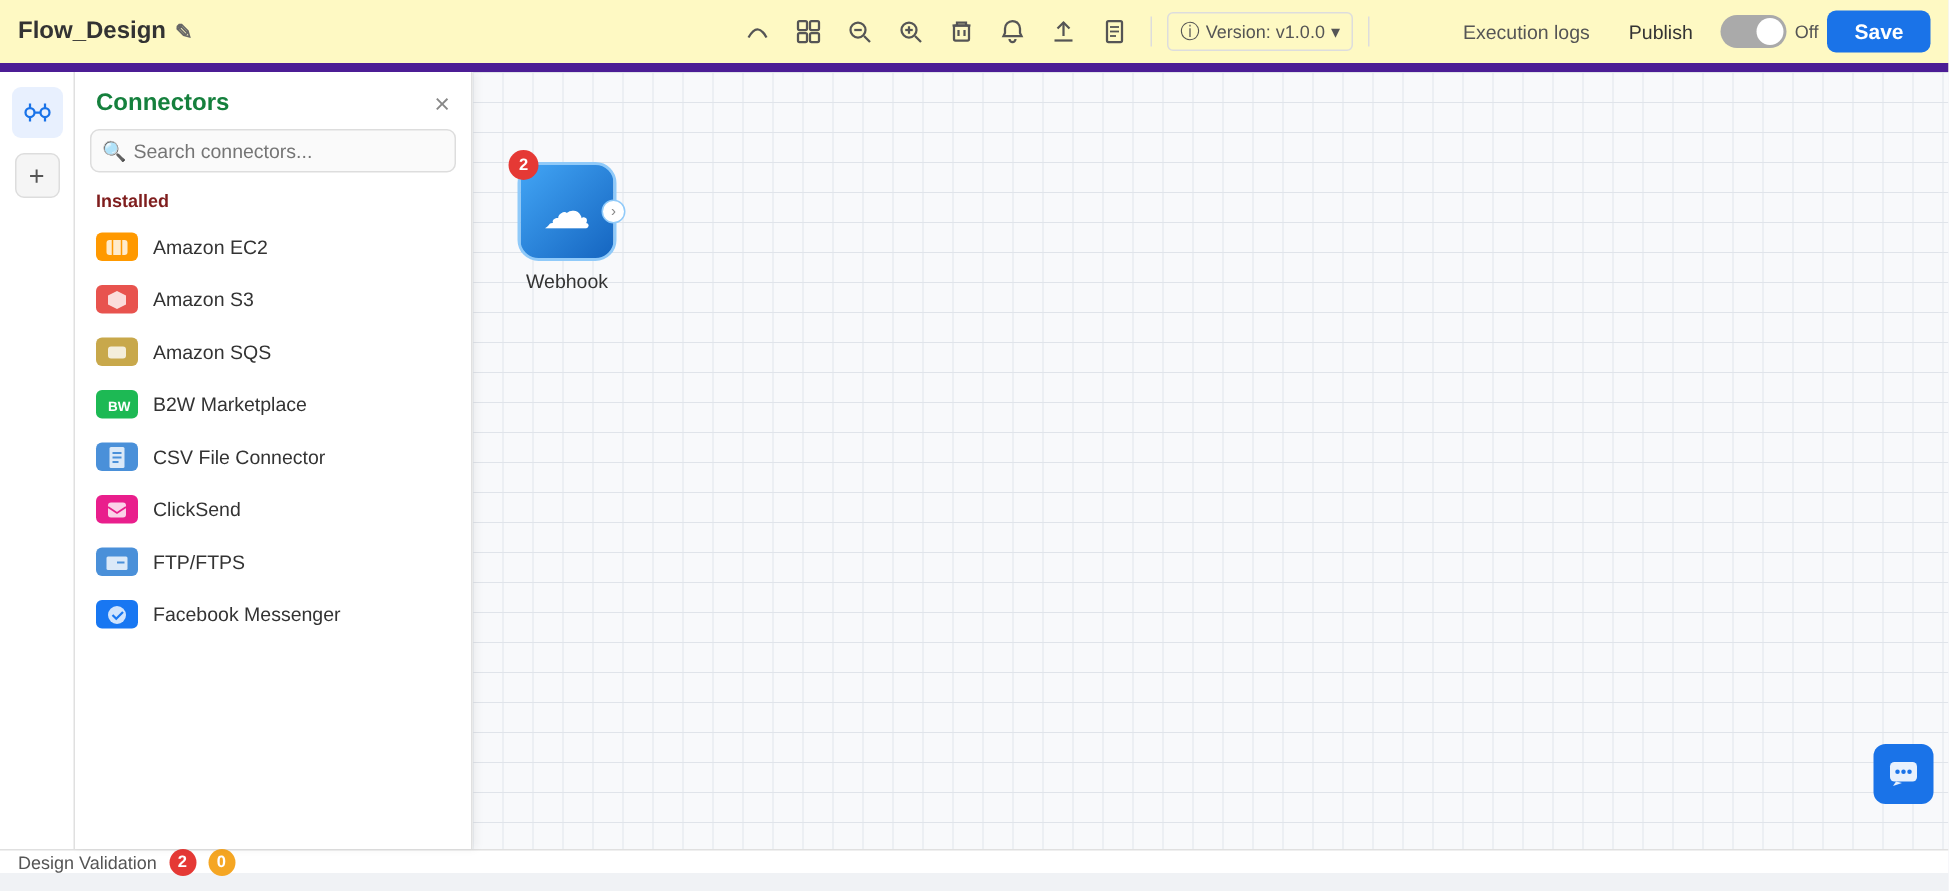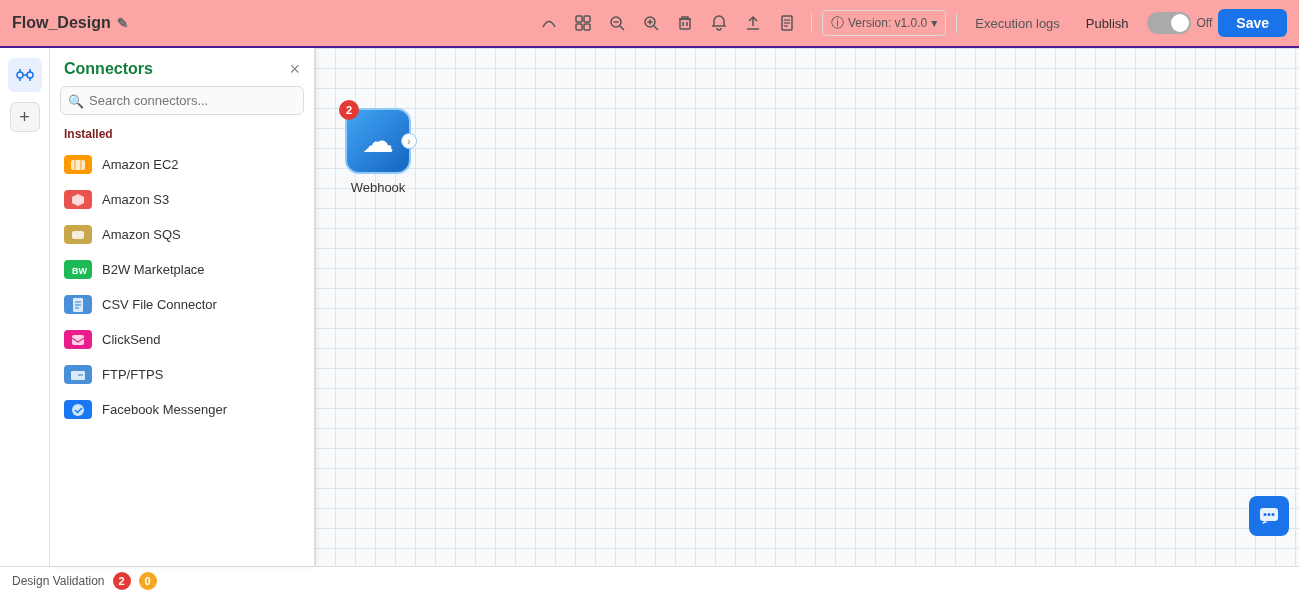--- a/index.html
+++ b/index.html
@@ -1,31 +1,31 @@
 <!DOCTYPE html>
 <html><head>
   <meta charset="utf-8">
   <style>
     * { box-sizing: border-box; margin: 0; padding: 0; }
     body { font-family: -apple-system, BlinkMacSystemFont, 'Segoe UI', sans-serif; background: #f0f2f5; overflow: hidden; width: 1299px; height: 594px; }
 
     
     .topbar {
       display: flex; align-items: center; height: 48px;
-      background: #fca5a5; border-bottom: 2px solid #4c1d95;
+      background: #fef9c3; border-bottom: 6px solid #4c1d95;
       padding: 0 12px; gap: 8px; position: relative; z-index: 10;
     }
     .topbar-title { font-size: 16px; font-weight: 600; color: #333; display: flex; align-items: center; gap: 6px; }
     .edit-icon { color: #666; cursor: pointer; font-size: 14px; }
     .topbar-spacer { flex: 1; }
     .topbar-tools { display: flex; align-items: center; gap: 6px; }
     .tool-icon { width: 28px; height: 28px; display: flex; align-items: center; justify-content: center; cursor: pointer; color: #555; border-radius: 4px; font-size: 16px; }
     .tool-divider { width: 1px; height: 20px; background: #ddd; margin: 0 4px; }
     .version-badge { display: flex; align-items: center; gap: 4px; font-size: 12px; color: #555; cursor: pointer; border: 1px solid #ddd; border-radius: 4px; padding: 3px 8px; }
-    .execution-logs-btn { font-size: 13px; color: #555; cursor: pointer; padding: 4px 8px; border-radius: 4px; }
+    .execution-logs-btn { font-size: 13px; color: #555; cursor: pointer; padding: 4px 8px; border-radius: 4px; margin-left: 44px; }
     .publish-btn { font-size: 13px; color: #333; cursor: pointer; padding: 4px 12px; border-radius: 4px; font-weight: 500; }
     .toggle-wrap { display: flex; align-items: center; gap: 6px; }
     .toggle { width: 44px; height: 22px; background: #aaa; border-radius: 11px; position: relative; cursor: pointer; }
     .toggle-knob { width: 18px; height: 18px; background: #fff; border-radius: 50%; position: absolute; top: 2px; right: 2px; }
     .toggle-label { font-size: 12px; color: #555; }
     .save-btn { background: #1a73e8; color: #fff; border: none; border-radius: 6px; padding: 6px 18px; font-size: 14px; font-weight: 600; cursor: pointer; }
 
     
     .main { display: flex; height: calc(594px - 48px - 28px); position: relative; }
 
@@ -71,21 +71,21 @@
     .webhook-badge { background: #e53935; color: #fff; border-radius: 50%; width: 20px; height: 20px; font-size: 11px; font-weight: 700; display: flex; align-items: center; justify-content: center; position: absolute; top: -8px; left: -6px; z-index: 2; }
     .webhook-box { width: 66px; height: 66px; background: linear-gradient(135deg, #42a5f5, #1565c0); border-radius: 14px; display: flex; align-items: center; justify-content: center; border: 2px solid #90caf9; position: relative; }
     .webhook-cloud { font-size: 32px; color: #fff; }
     .webhook-arrow { position: absolute; right: -8px; top: 50%; transform: translateY(-50%); width: 16px; height: 16px; background: #fff; border-radius: 50%; border: 1px solid #90caf9; display: flex; align-items: center; justify-content: center; font-size: 10px; color: #888; }
     .webhook-label { margin-top: 6px; font-size: 13px; color: #333; font-weight: 500; }
 
     
     .chat-btn { position: absolute; bottom: 30px; right: 10px; width: 40px; height: 40px; background: #1a73e8; border-radius: 8px; display: flex; align-items: center; justify-content: center; cursor: pointer; color: #fff; font-size: 20px; }
 
     
-    .bottom-bar { height: 28px; background: #fff; border-top: 1px solid #e0e0e0; display: flex; align-items: center; padding: 0 12px; gap: 8px; font-size: 12px; color: #555; }
+    .bottom-bar { height: 16px; background: #fff; border-top: 1px solid #e0e0e0; display: flex; align-items: center; padding: 0 12px; gap: 8px; font-size: 12px; color: #555; }
     .validation-badge { background: #e53935; color: #fff; border-radius: 50%; width: 18px; height: 18px; font-size: 11px; display: flex; align-items: center; justify-content: center; font-weight: 700; }
     .validation-badge-warn { background: #f5a623; color: #fff; border-radius: 50%; width: 18px; height: 18px; font-size: 11px; display: flex; align-items: center; justify-content: center; font-weight: 700; }
 
     
     .connector-list::-webkit-scrollbar { width: 4px; }
     .connector-list::-webkit-scrollbar-thumb { background: #ccc; border-radius: 2px; }
   </style>
 </head>
 <body>
 

